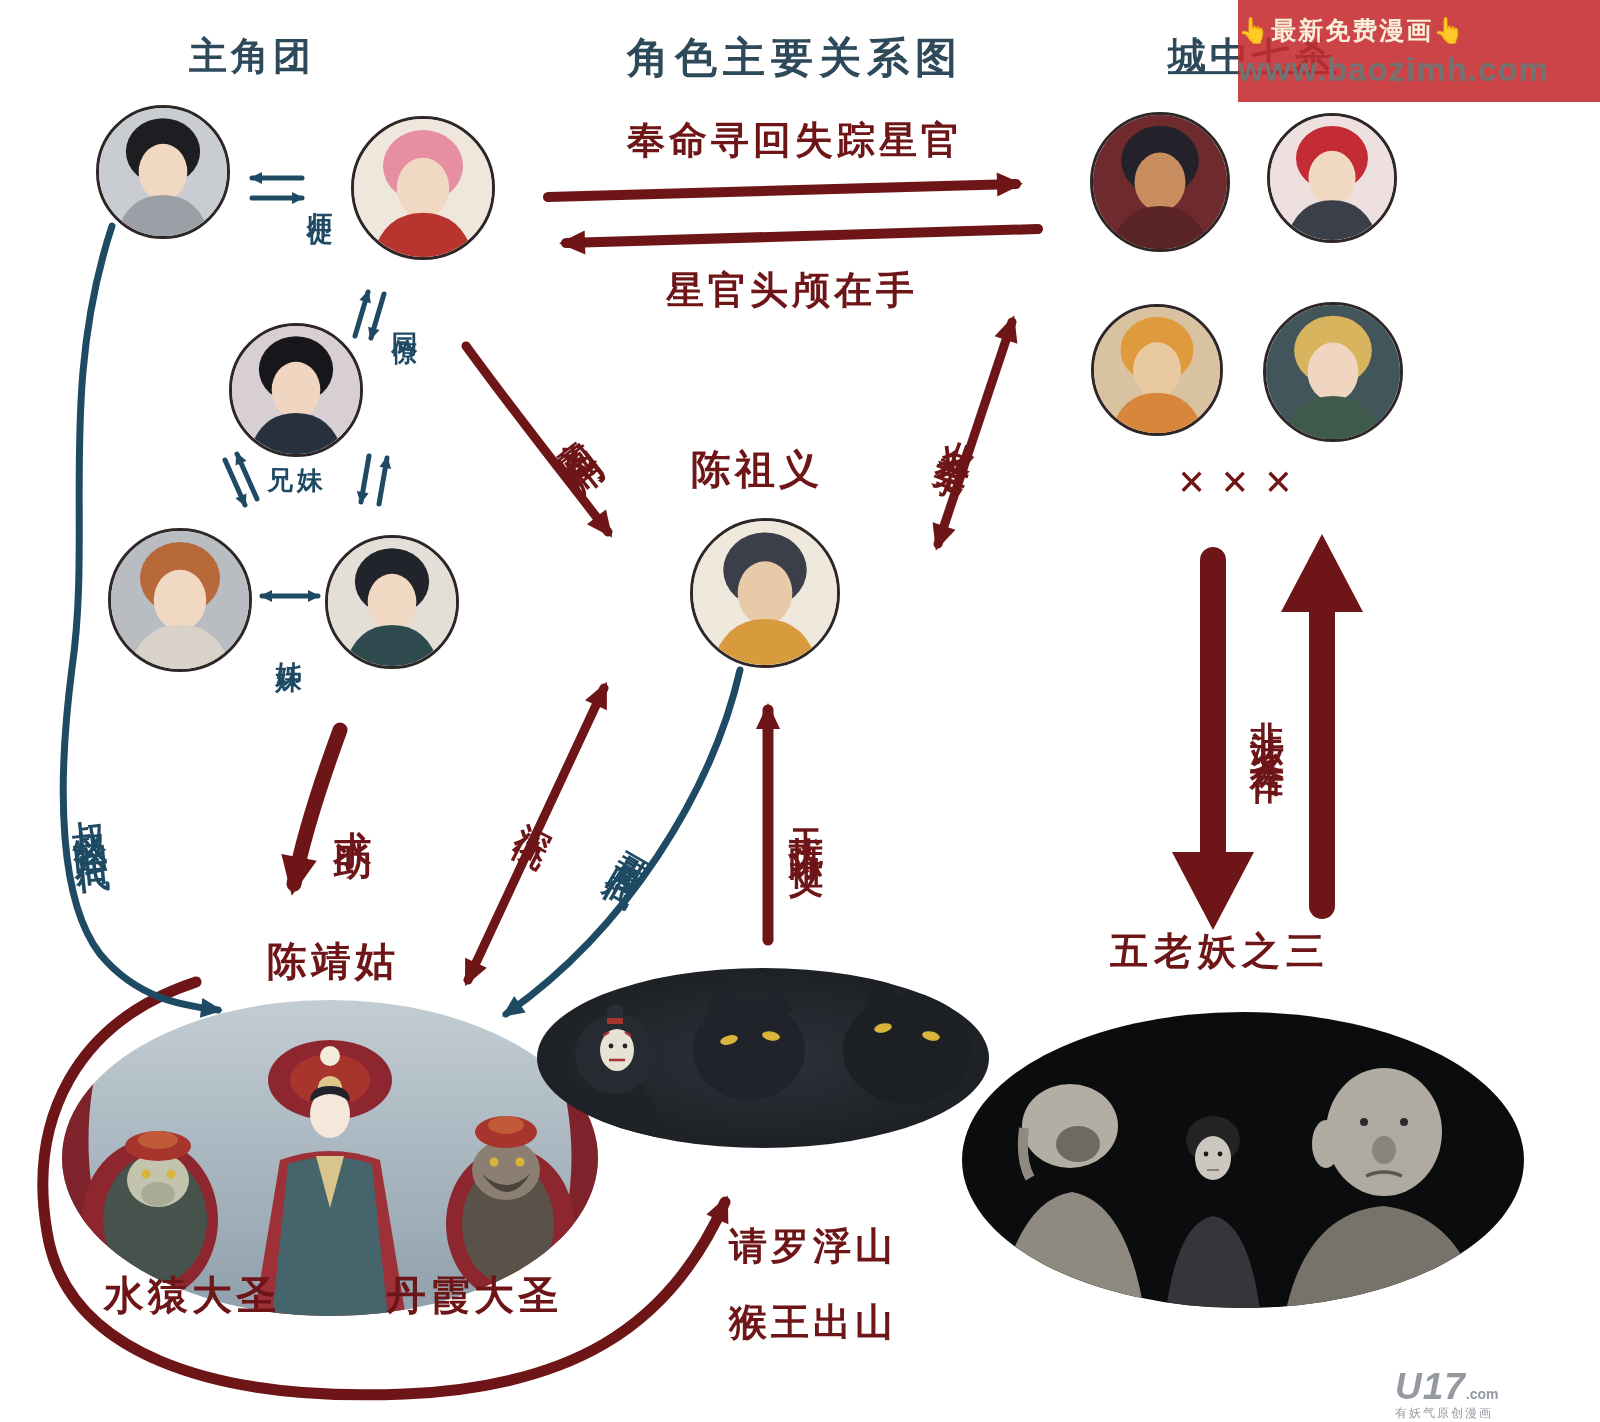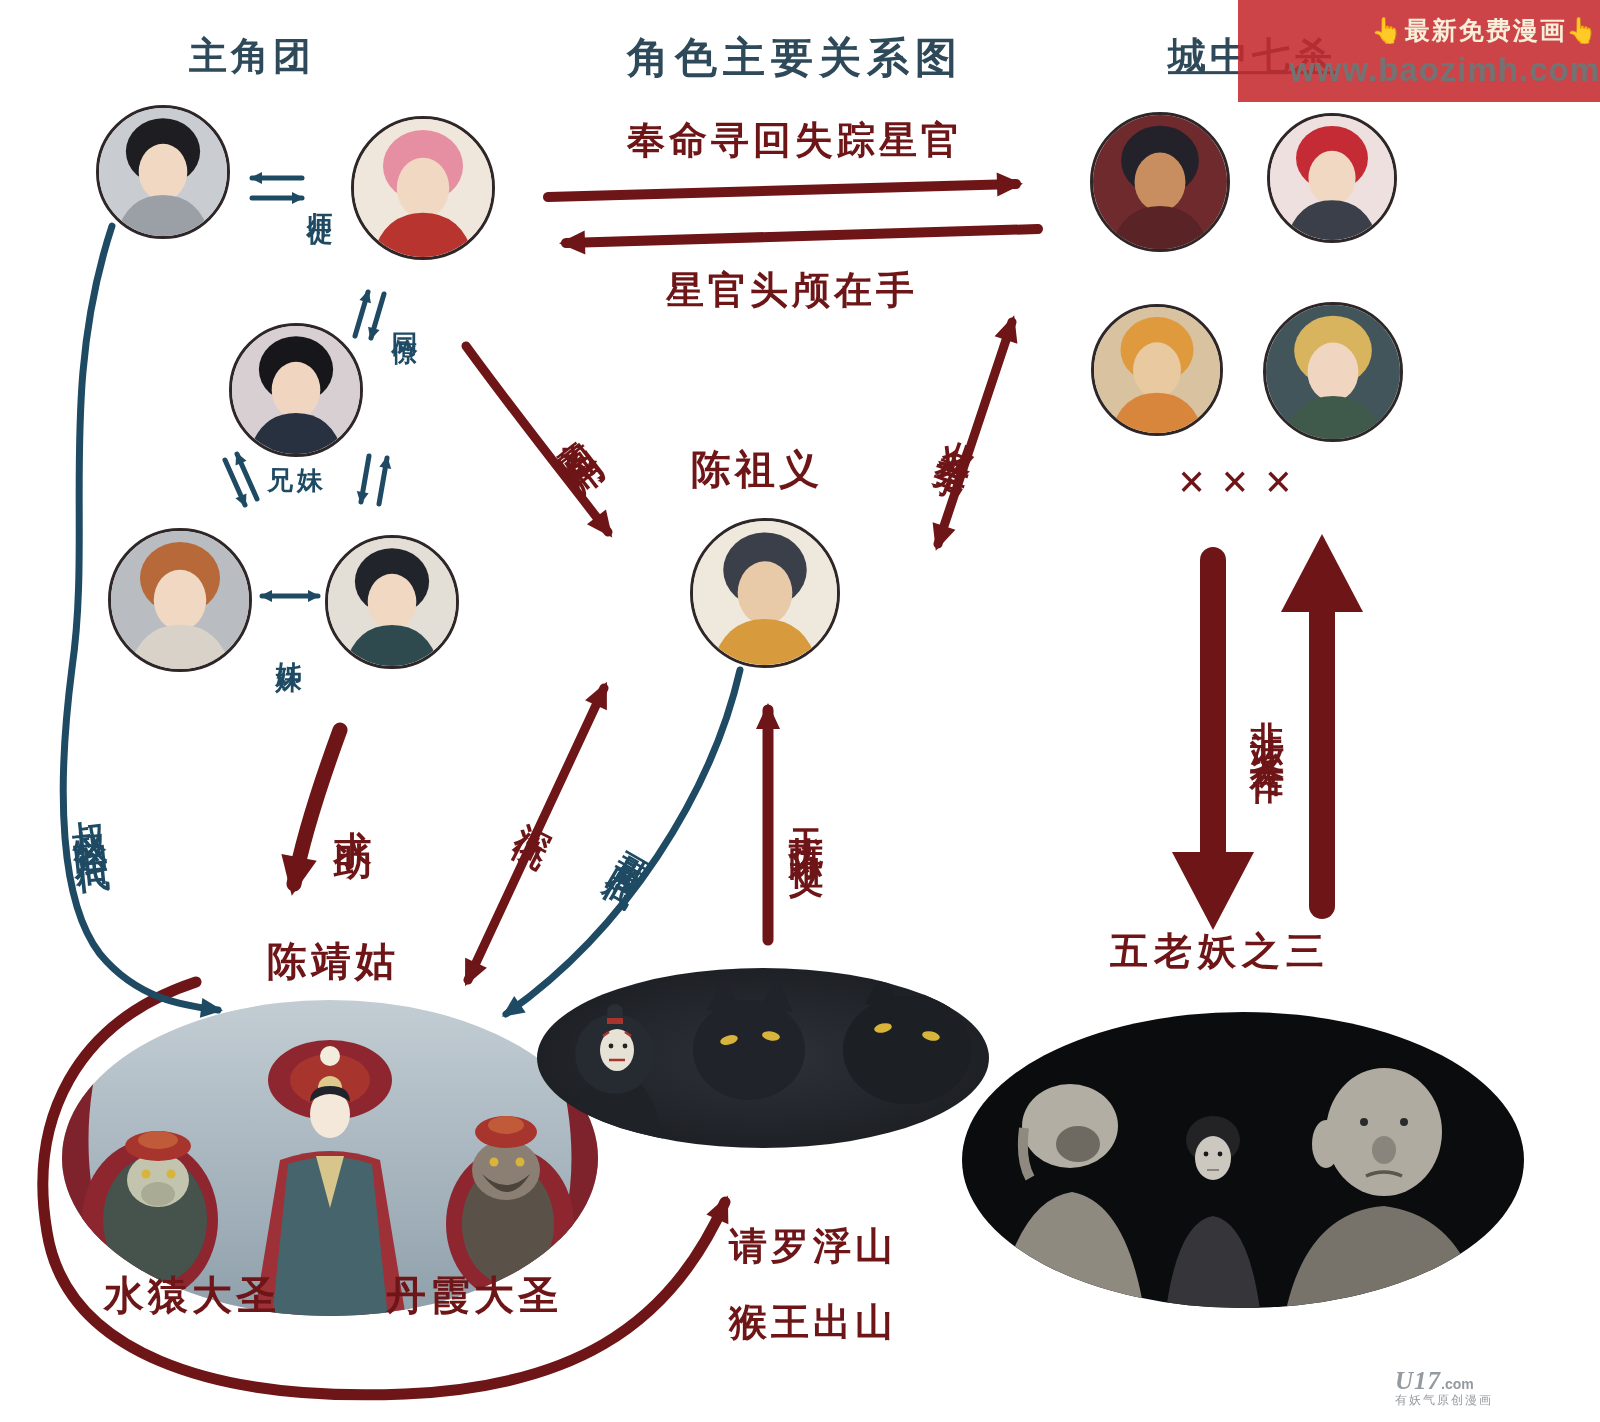--- a/index.html
+++ b/index.html
@@ -30,29 +30,29 @@
   .av4{left:325px;top:535px;width:134px;height:134px;}
   .av5{left:690px;top:518px;width:150px;height:150px;}
   .av6{left:1090px;top:112px;width:140px;height:140px;}
   .av7{left:1267px;top:113px;width:130px;height:130px;}
   .av8{left:1091px;top:304px;width:132px;height:132px;}
   .av9{left:1263px;top:302px;width:140px;height:140px;}
   
   .wm-top{
     position:absolute;right:0;top:0;width:362px;height:102px;z-index:40;
     background:rgba(197,42,45,.88);display:flex;flex-direction:column;
-    align-items:flex-end;justify-content:center;gap:4px;
+    align-items:flex-start;justify-content:center;gap:4px;
   }
   .wm-top .l1{font-size:25px;color:#f7efd9;font-weight:700;letter-spacing:2px;}
   .wm-top .l2{font-size:33px;color:#737373;font-weight:700;letter-spacing:1px;font-family:"Liberation Sans","DejaVu Sans",sans-serif;}
   .wm-bottom{
     position:absolute;left:1395px;top:1368px;z-index:40;color:#949aa0;
     font-family:"Liberation Sans","DejaVu Sans",sans-serif;line-height:1.05;
   }
-  .wm-bottom .brand{font-size:25px;font-weight:800;font-style:italic;letter-spacing:1px;font-family:Liberation Serif, serif;}
+  .wm-bottom .brand{font-size:37px;font-weight:800;font-style:italic;letter-spacing:1px;}
   .wm-bottom .dom{font-size:14px;font-weight:700;}
   .wm-bottom .tag{font-size:12px;letter-spacing:2px;}
 </style>
 </head>
 <body>
 
 <div id="canvas">
 
   <div class="oval" style="left:58px;top:998px;width:544px;height:320px;">
     <svg width="544" height="320" viewBox="0 0 544 320">

